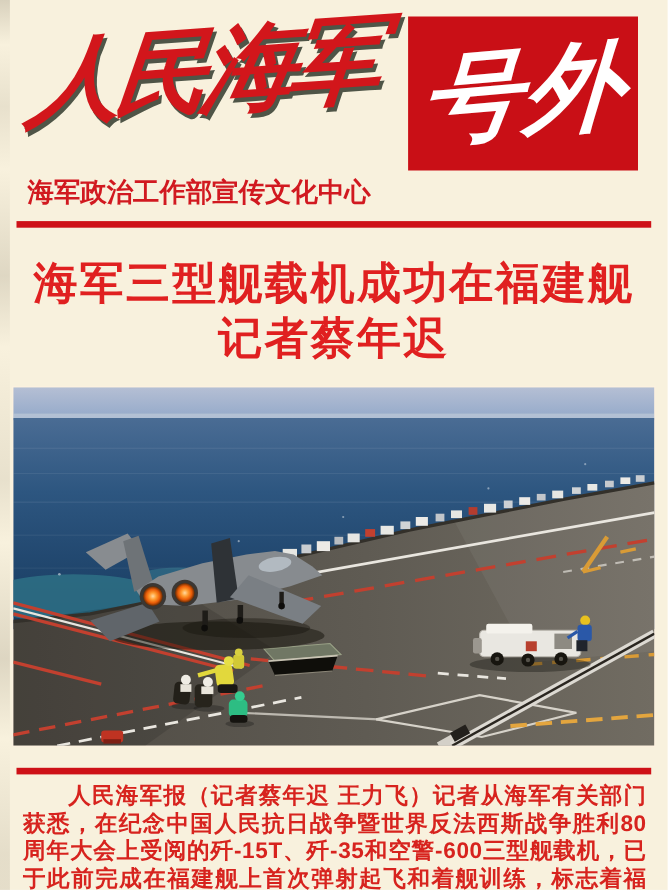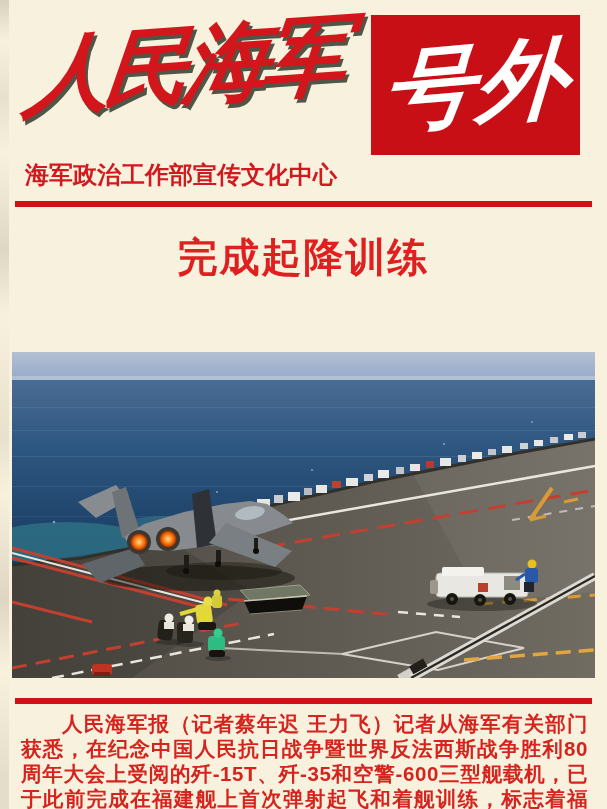--- a/index.html
+++ b/index.html
@@ -79,21 +79,22 @@
     <span class="extra-label">号外</span>
   </div>
 
   <div class="info-row">
     <span>海军政治工作部宣传文化中心</span>
   </div>
 
   <div class="rule top-rule"></div>
 
   <div class="headline">
-    <div>完成起降训练</div>
+    <div>海军三型舰载机成功在福建舰</div>
+    <div>记者蔡年迟</div>
   </div>
 
   <div class="photo-frame">
     <svg width="583" height="326" viewBox="0 0 583 326" xmlns="http://www.w3.org/2000/svg">
       <defs>
         <linearGradient id="skyG" x1="0" y1="0" x2="0" y2="1">
           <stop offset="0" style="stop-color:var(--sky-top,#b5bfd4)"></stop>
           <stop offset="1" style="stop-color:var(--sky-bottom,#92a8c9)"></stop>
         </linearGradient>
         <linearGradient id="seaG" x1="0" y1="0" x2="0" y2="1">

